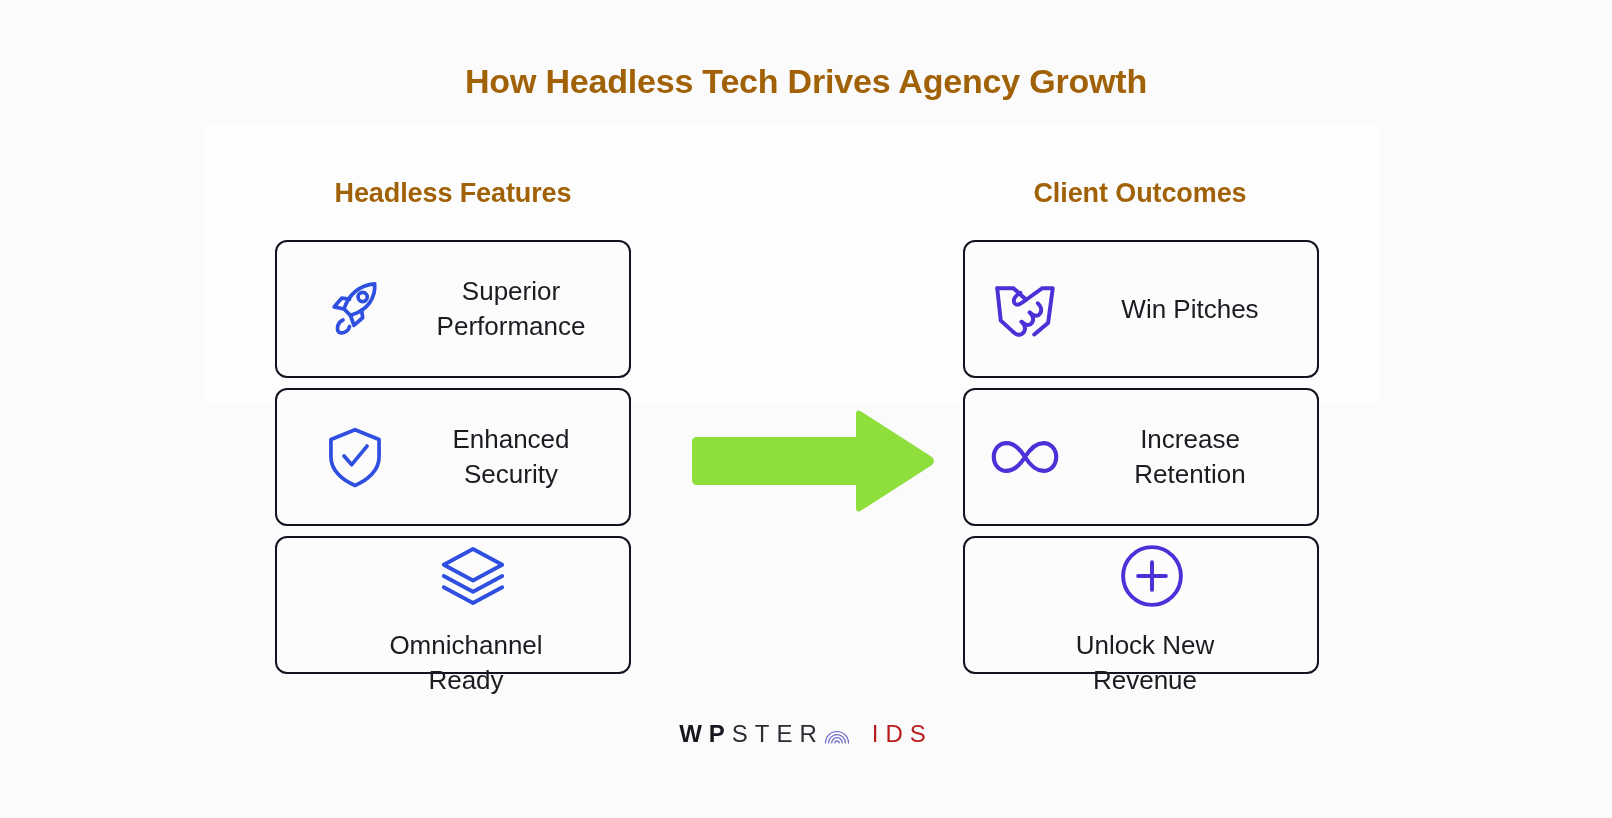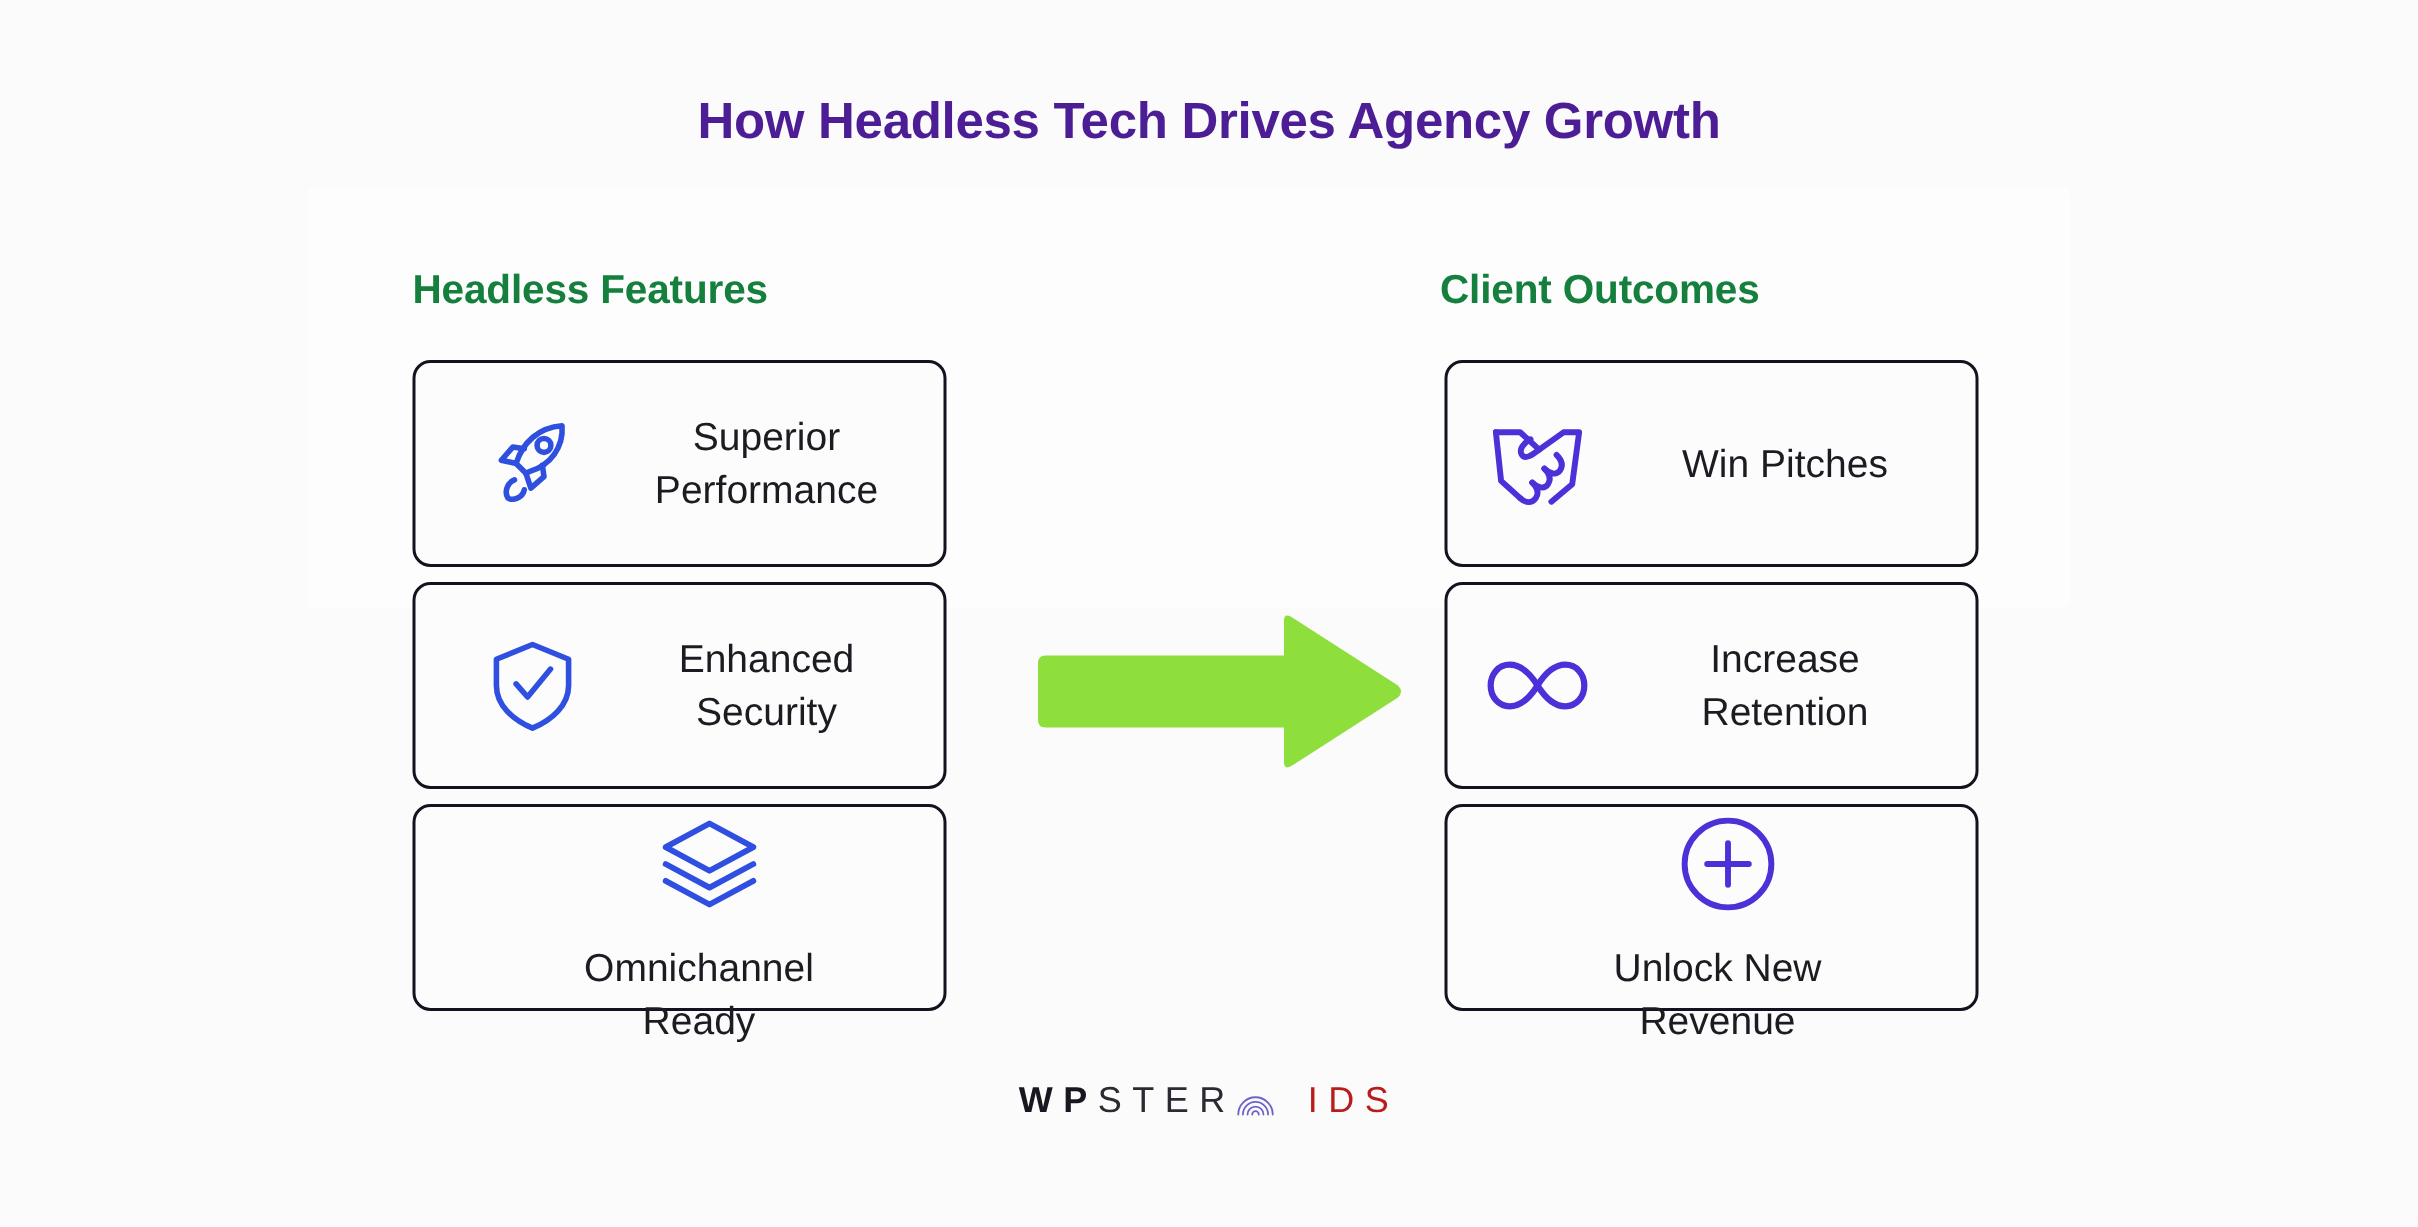--- a/index.html
+++ b/index.html
@@ -32,30 +32,31 @@
   }
 
   .page-title {
     position: absolute;
     top: 62px;
     left: 0;
     width: 100%;
     text-align: center;
     font-size: 34px;
     font-weight: 700;
-    color: #4c1d95;
+    color: #a16207;
     letter-spacing: -0.2px;
   }
 
   .column-heading {
     position: absolute;
     font-size: 27px;
     font-weight: 700;
-    color: #15803d;
+    color: #a16207;
     letter-spacing: -0.1px;
+    text-align: center;
   }
   .column-heading.left  { left: 275px; width: 356px; top: 178px; }
   .column-heading.right { left: 960px; width: 360px; top: 178px; }
 
   .card {
     position: absolute;
     width: 356px;
     height: 138px;
     box-sizing: border-box;
     background: #fcfcfc;

